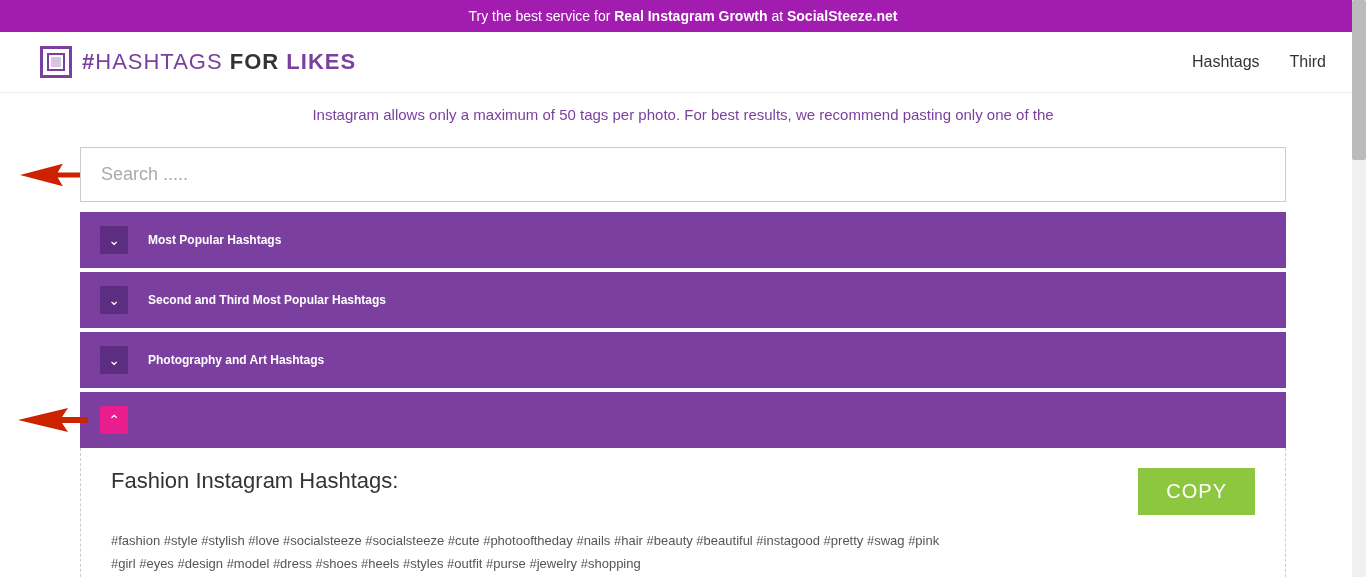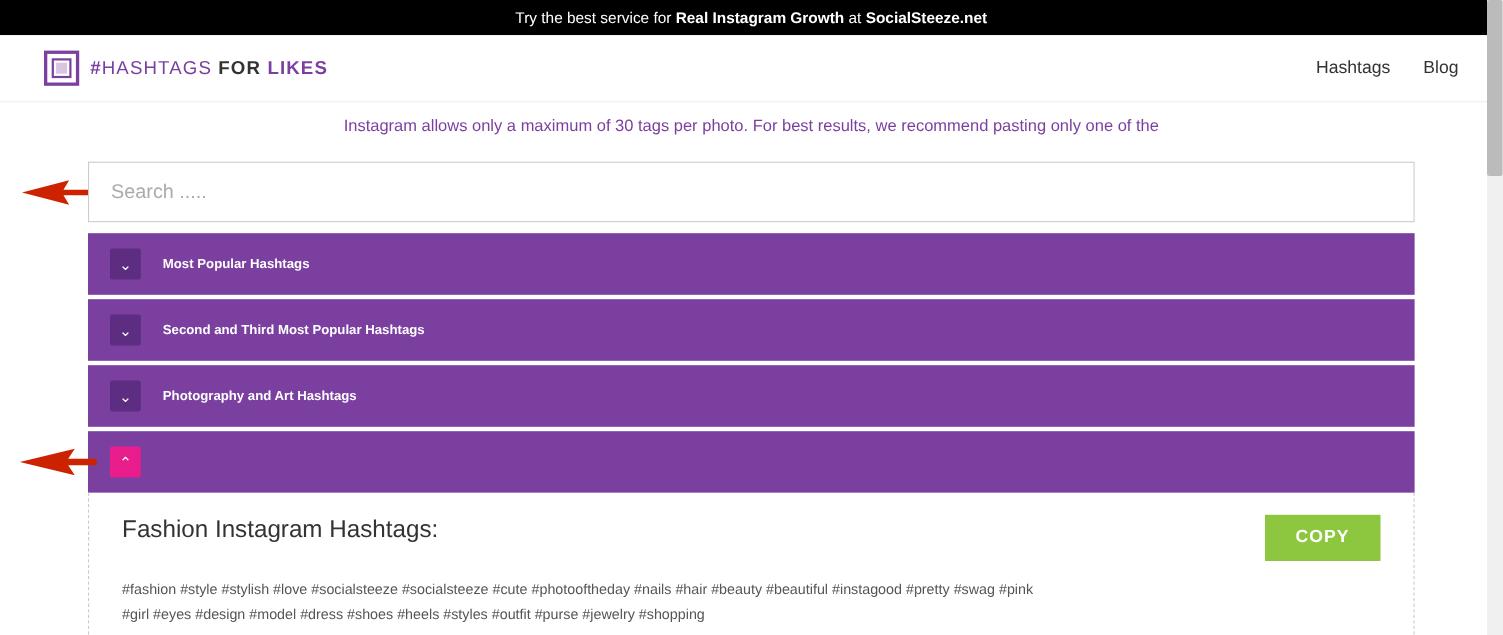--- a/index.html
+++ b/index.html
@@ -1,20 +1,20 @@
 <!DOCTYPE html>
 <html><head>
   <meta charset="utf-8">
   <style>
     * { margin: 0; padding: 0; box-sizing: border-box; }
     body { font-family: Arial, sans-serif; background: #fff; width: 1366px; overflow-x: hidden; }
 
     
     .top-banner {
-      background: #000000;
+      background: #a21caf;
       color: #fff;
       text-align: center;
       padding: 8px 20px;
       font-size: 14px;
     }
     .top-banner strong { font-weight: bold; }
 
     
     .header {
       display: flex;
@@ -33,21 +33,21 @@
       width: 32px;
       height: 32px;
       border: 3px solid #7b3fa0;
       display: flex;
       align-items: center;
       justify-content: center;
       font-size: 10px;
       color: #7b3fa0;
     }
     .logo-text {
-      font-size: 17px;
+      font-size: 22px;
       color: #333;
       font-weight: 400;
       letter-spacing: 1px;
     }
     .logo-text .hash { color: #7b3fa0; font-weight: bold; }
     .logo-text .hashtags { color: #7b3fa0; font-weight: normal; }
     .logo-text .for { color: #333; font-weight: bold; }
     .logo-text .likes { color: #7b3fa0; font-weight: bold; }
 
     .nav-links {
@@ -161,22 +161,22 @@
     .content-title {
       font-size: 22px;
       font-weight: normal;
       color: #333;
     }
     .copy-btn {
       background: #8dc63f;
       color: #fff;
       border: none;
       padding: 12px 28px;
-      font-size: 16px;
-      font-weight: bold;
+      font-size: 20px;
+      font-weight: normal;
       cursor: pointer;
       letter-spacing: 1px;
       text-align: center;
     }
 
     .hashtags-text {
       font-size: 13px;
       color: #555;
       line-height: 1.8;
     }
@@ -215,26 +215,26 @@
         <rect x="2" y="2" width="16" height="16" fill="none" stroke="#7b3fa0" stroke-width="2"></rect>
         <rect x="5" y="5" width="10" height="10" fill="#7b3fa0" opacity="0.3"></rect>
       </svg>
     </div>
     <div class="logo-text">
       <span class="hash">#</span><span class="hashtags">HASHTAGS</span> <span class="for">FOR</span> <span class="likes">LIKES</span>
     </div>
   </div>
   <nav class="nav-links">
     <a href="#">Hashtags</a>
-    <a href="#">Blog</a>
+    <a href="#">Third</a>
   </nav>
 </div>
 
 <div class="info-text">
-  <span>Instagram allows only a maximum of 30 tags per photo. For best results, we recommend pasting only one of the</span><br>
+  <span>Instagram allows only a maximum of 50 tags per photo. For best results, we recommend pasting only one of the</span><br>
 </div>
 
 <div class="search-area">
   
   <div class="arrow-left">
     <svg class="arrow-svg" viewBox="0 0 70 30" xmlns="http://www.w3.org/2000/svg">
       <polygon points="0,15 50,2 44,12 70,12 70,18 44,18 50,28" fill="#cc2200"></polygon>
     </svg>
   </div>
   <input class="search-input" type="text" placeholder="Search ....." style="">

